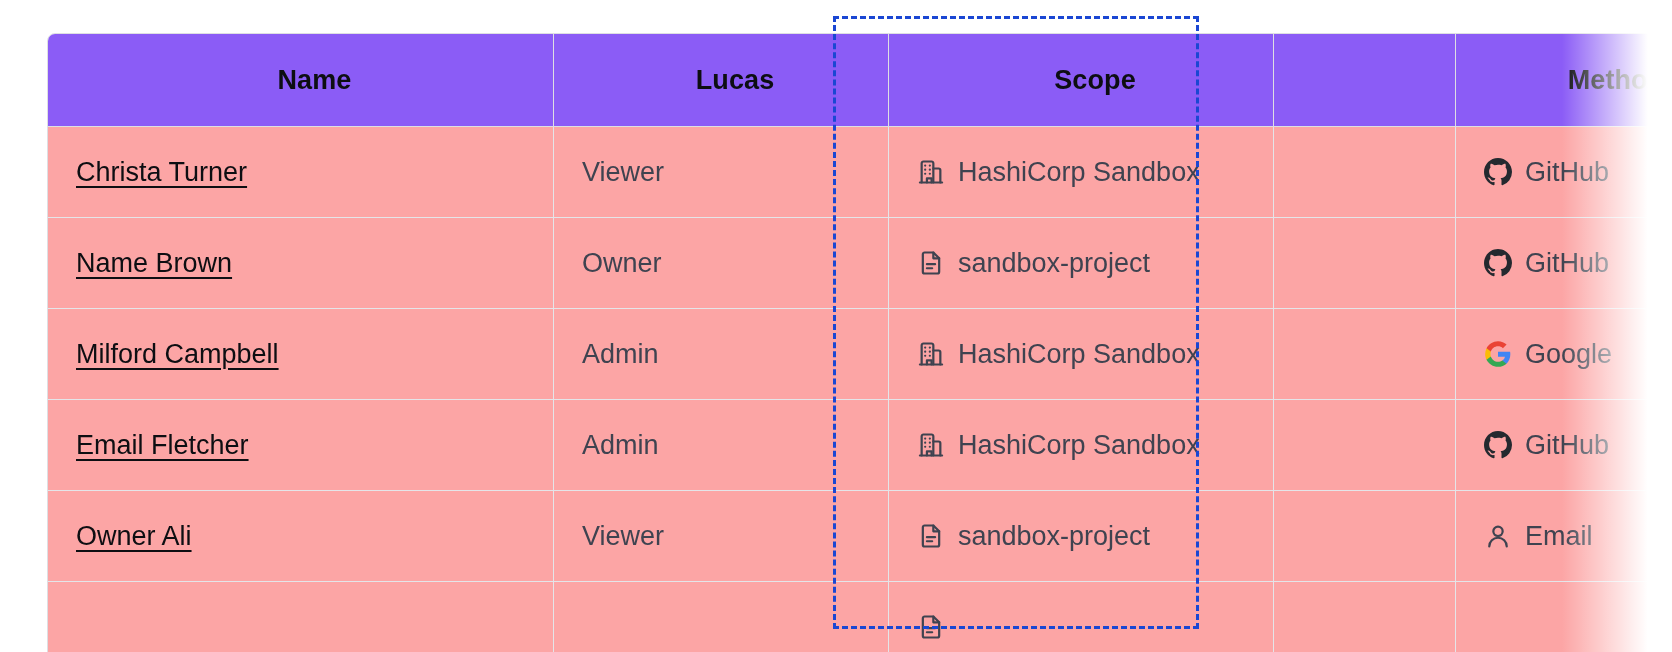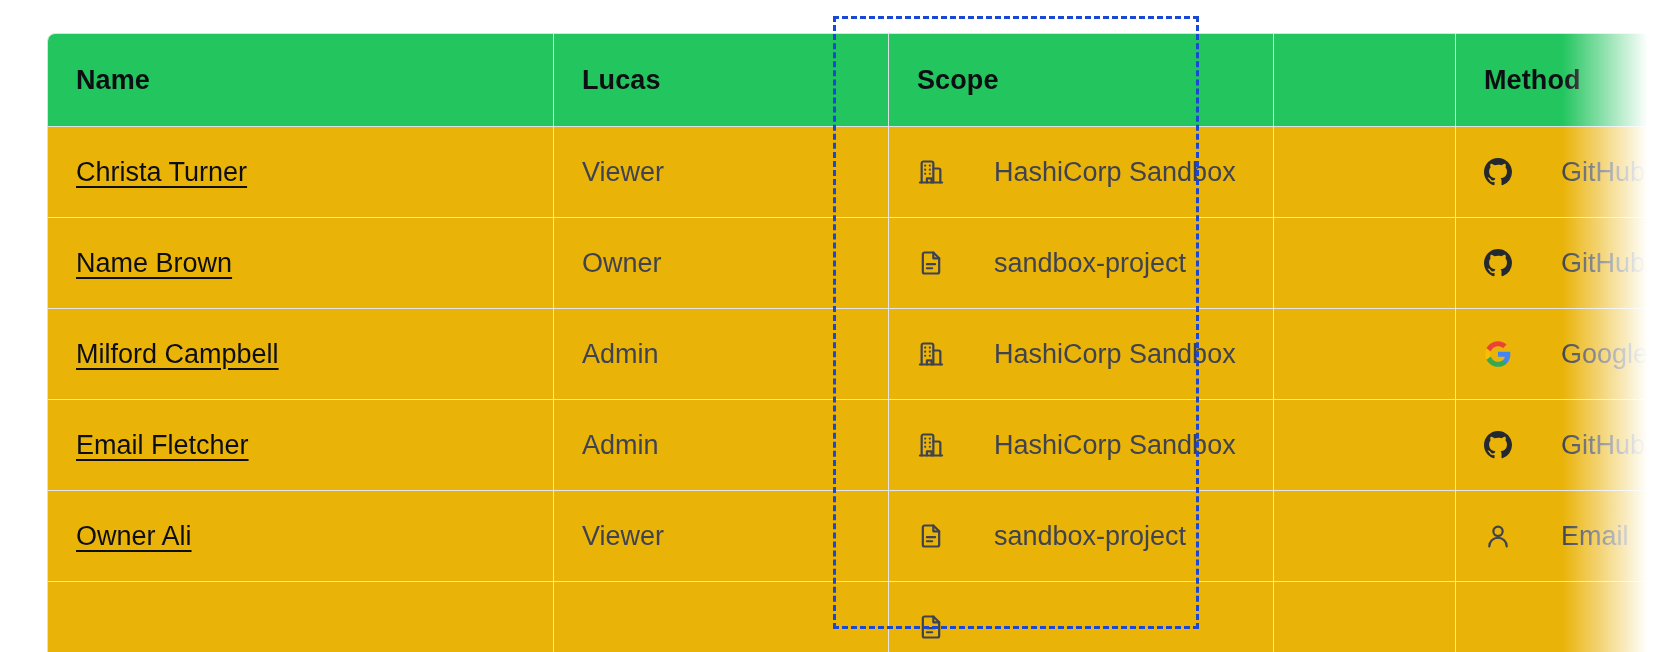--- a/index.html
+++ b/index.html
@@ -37,45 +37,45 @@
     overflow: hidden;
   }
 
   col.c-name   { width: 506px; }
   col.c-role   { width: 335px; }
   col.c-scope  { width: 385px; }
   col.c-blank  { width: 182px; }
   col.c-method { width: 292px; }
 
   thead th {
-    background: #22c55e;
+    background: #8b5cf6;
     height: 92px;
     padding: 0 0 0 28px;
-    text-align: left;
+    text-align: center;
     vertical-align: middle;
     font-size: 27px;
     font-weight: bold;
     color: #0d0e12;
     border-bottom: 1px solid #dedfe3;
     border-right: 1px solid #dedfe3;
     white-space: nowrap;
     letter-spacing: .1px;
   }
   thead th.last-col { border-right: none; }
 
   tbody td {
     height: 90px;
     padding: 0 0 0 28px;
     vertical-align: middle;
     font-size: 27px;
     color: #3f4350;
     border-bottom: 1px solid #e4e5e9;
     border-right: 1px solid #e4e5e9;
     white-space: nowrap;
-    background: #eab308;
+    background: #fca5a5;
   }
   tbody td.last-col { border-right: none; }
   tbody tr:last-child td { border-bottom: none; }
 
   
   a.member-link {
     color: #0d0e12;
     text-decoration: underline;
     text-underline-offset: 5px;
     text-decoration-thickness: 2px;
@@ -91,21 +91,21 @@
   }
   .icon-cell .glyph {
     display: inline-flex;
     align-items: center;
     justify-content: center;
     width: 28px;
     height: 28px;
     flex: 0 0 28px;
   }
   .icon-cell .glyph svg { display: block; }
-  .icon-cell .txt { line-height: 1; margin-left: 36px; }
+  .icon-cell .txt { line-height: 1; }
 
   
   #right-fade {
     position: absolute;
     top: 0;
     right: 0;
     width: 110px;
     height: 652px;
     pointer-events: none;
     background: linear-gradient(to right, rgba(255,255,255,0) 0%, #ffffff 78%);

